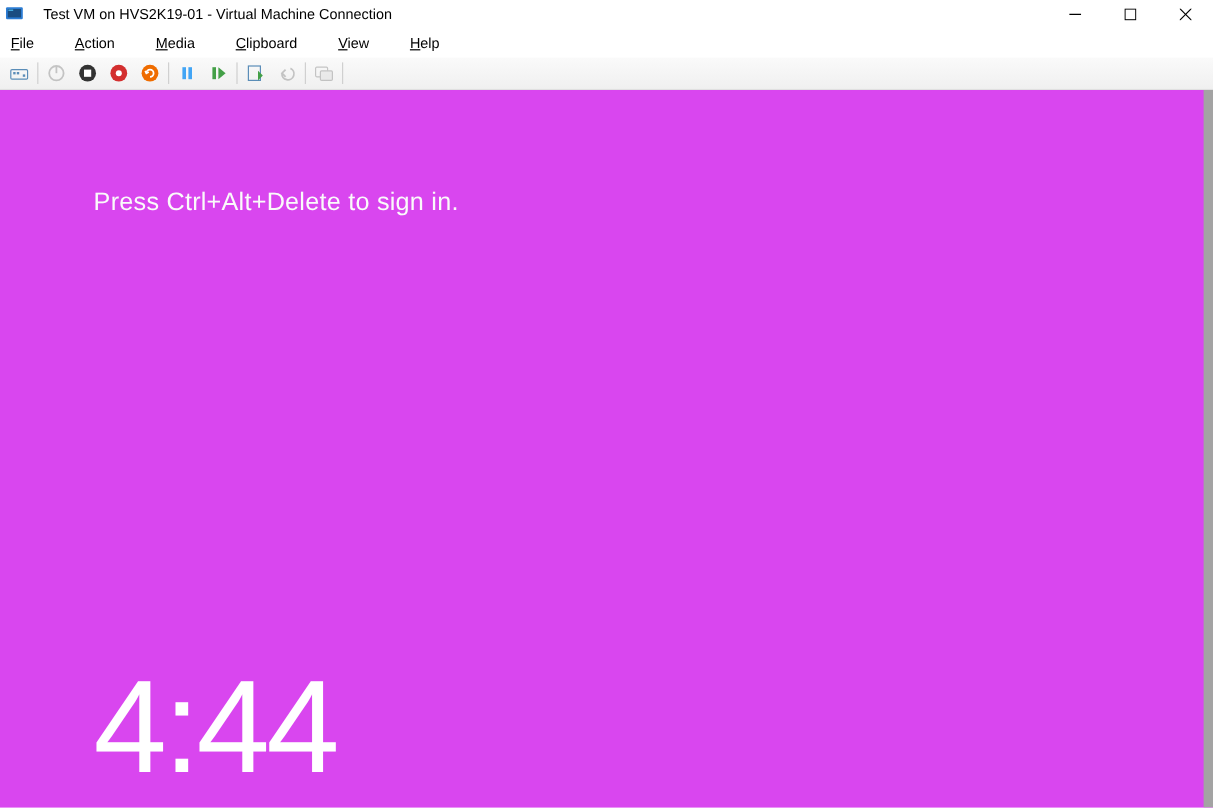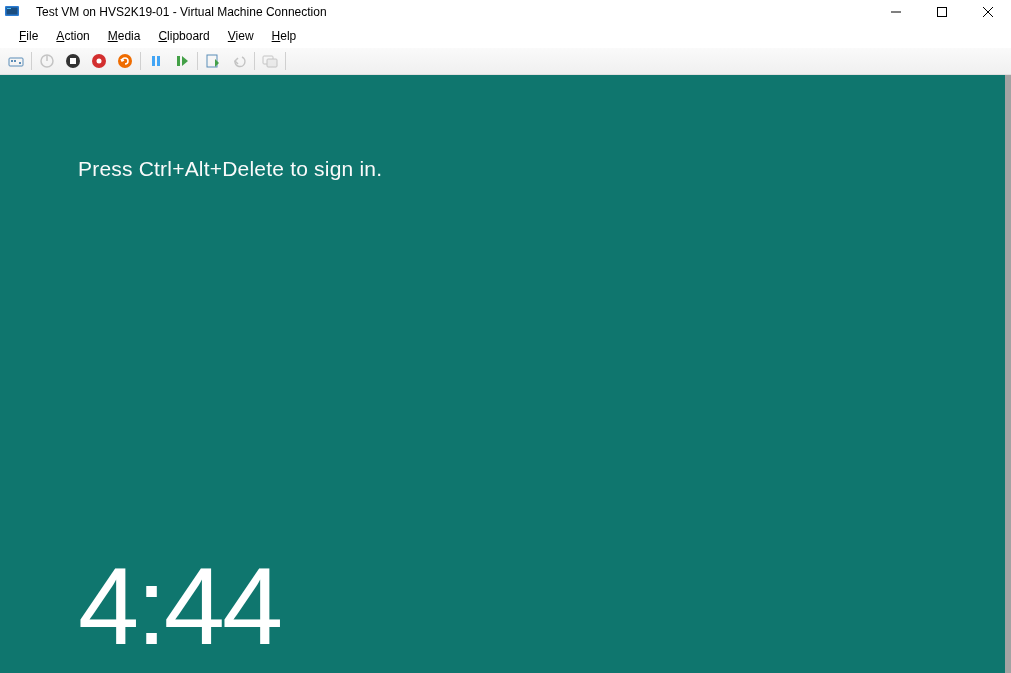--- a/index.html
+++ b/index.html
@@ -40,23 +40,22 @@
       font-size: 12px;
       cursor: default;
     }
     .winctl svg { display: block; }
     
     .menubar {
       height: 24px;
       background: #fff;
       display: flex;
       align-items: center;
-      padding-left: 10px;
       font-size: 12px;
-      gap: 0;
+      gap: 16px;
     }
     .menu-item {
       padding: 3px 9px;
       cursor: default;
     }
     .menu-item .mn { text-decoration: underline; }
     
     .toolbar {
       height: 27px;
       background: linear-gradient(#fafafa, #f0f0f0);
@@ -77,24 +76,24 @@
     .tbtn.disabled { opacity: 0.45; }
     .tsep {
       width: 1px;
       height: 18px;
       background: #d0d0d0;
       margin: 0 2px;
     }
     
     .vm-area {
       flex: 1;
-      background: #0f766e;
+      background: #d946ef;
       color: #fff;
       position: relative;
-      border-right: 6px solid #a3a3a3;
+      border-right: 8px solid #a3a3a3;
     }
     .signin-msg {
       position: absolute;
       left: 78px;
       top: 82px;
       font-size: 21px;
       font-weight: 400;
       color: #fafafa;
       letter-spacing: 0.2px;
     }

